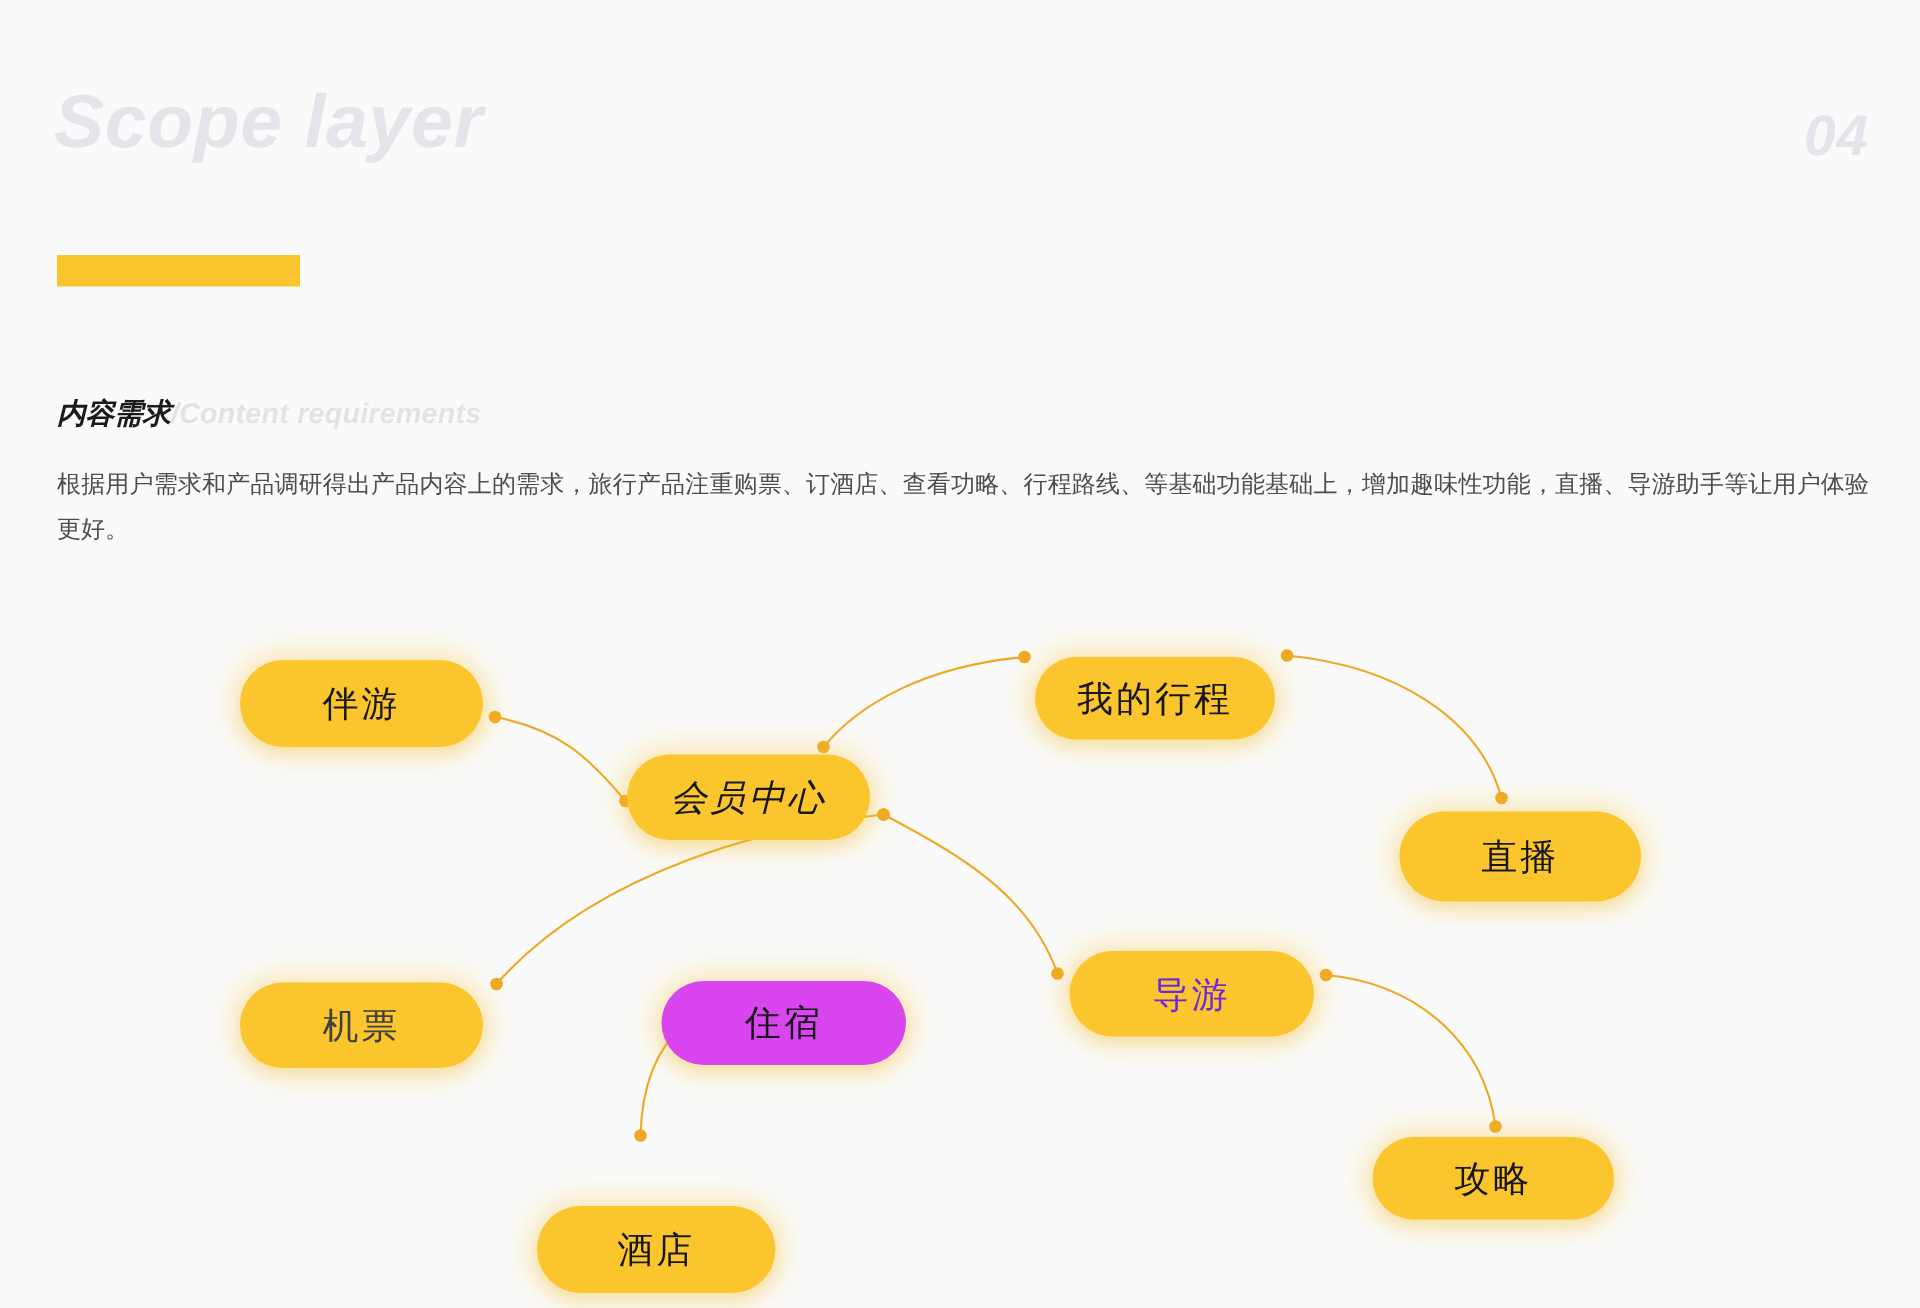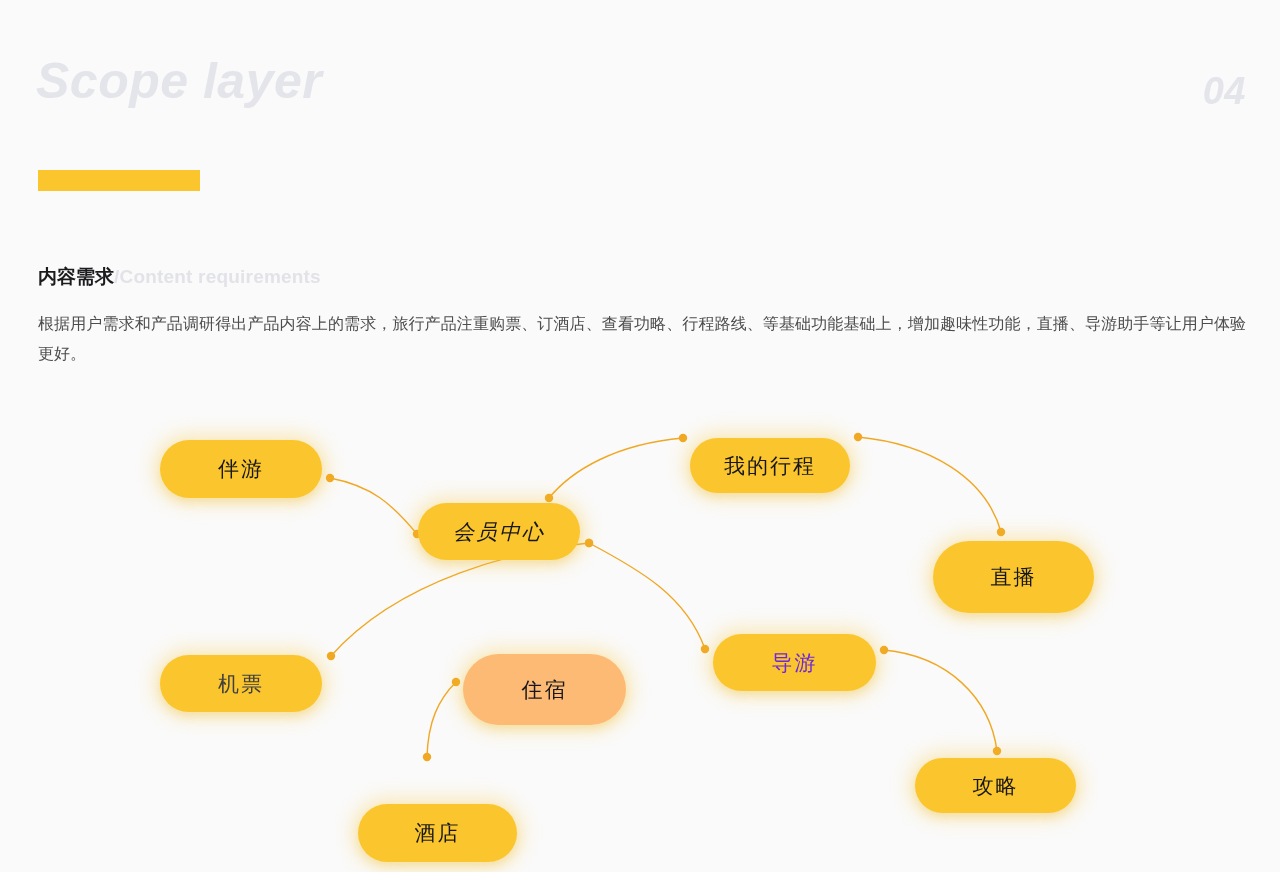--- a/index.html
+++ b/index.html
@@ -75,20 +75,21 @@
 
   
   .sec-head {
     position: absolute;
     left: 38px;
     top: 264px;
     white-space: nowrap;
     font-size: 19px;
     line-height: 26px;
     font-weight: bold;
+    font-style: italic;
   }
   .sec-head .cn { color: #1b1b1d; }
   .sec-head .en { color: #e2e3e8; letter-spacing: 0.2px; }
 
   .sec-body {
     position: absolute;
     left: 38px;
     top: 309px;
     width: 1208px;
     font-size: 16px;
@@ -113,21 +114,21 @@
     height: 472px;
   }
   .node {
     position: absolute;
     background: #fbc62d;
     border-radius: 999px;
     display: flex;
     align-items: center;
     justify-content: center;
     color: #17171a;
-    font-size: 21px;
+    font-size: 24px;
     letter-spacing: 2px;
     box-shadow: 0 0 18px 7px rgba(251, 198, 45, 0.28),
                 0 4px 10px rgba(228, 168, 20, 0.22);
     z-index: 3;
     box-sizing: border-box;
     white-space: nowrap;
   }
 </style>
 </head>
 <body>
@@ -174,27 +175,27 @@
     <div id="map-nodes">
         <div class="node" style="left: 160px; top: 40px; width: 162px; height: 58px; background: rgb(251, 198, 45); color: rgb(23, 23, 26);">
           <span>伴游</span>
         </div>
         <div class="node" style="left: 418px; top: 103px; width: 162px; height: 57px; background: rgb(251, 198, 45); color: rgb(23, 23, 26); font-style: italic;">
           <span>会员中心</span>
         </div>
         <div class="node" style="left: 690px; top: 38px; width: 160px; height: 55px; background: rgb(251, 198, 45); color: rgb(23, 23, 26);">
           <span>我的行程</span>
         </div>
-        <div class="node" style="left: 933px; top: 141px; width: 161px; height: 72px; background: rgb(251, 198, 45); color: rgb(23, 23, 26); text-align: center;">
+        <div class="node" style="left: 933px; top: 141px; width: 161px; height: 60px; background: rgb(251, 198, 45); color: rgb(23, 23, 26); text-align: center;">
           <span>直播</span>
         </div>
         <div class="node" style="left: 160px; top: 255px; width: 162px; height: 57px; background: rgb(251, 198, 45); color: #404040;">
           <span>机票</span>
         </div>
-        <div class="node" style="left: 463px; top: 254px; width: 163px; height: 71px; background: #fdba74; color: rgb(23, 23, 26);">
+        <div class="node" style="left: 441px; top: 254px; width: 163px; height: 56px; background: #d946ef; color: rgb(23, 23, 26);">
           <span>住宿</span>
         </div>
         <div class="node" style="left: 713px; top: 234px; width: 163px; height: 57px; background: rgb(251, 198, 45); color: #6d28d9;">
           <span>导游</span>
         </div>
         <div class="node" style="left: 358px; top: 368px; width: 159px; height: 58px; background: rgb(251, 198, 45); color: rgb(23, 23, 26); margin-top: 36px;">
           <span>酒店</span>
         </div>
         <div class="node" style="left: 915px; top: 358px; width: 161px; height: 55px; background: rgb(251, 198, 45); color: rgb(23, 23, 26);">
           <span>攻略</span>

